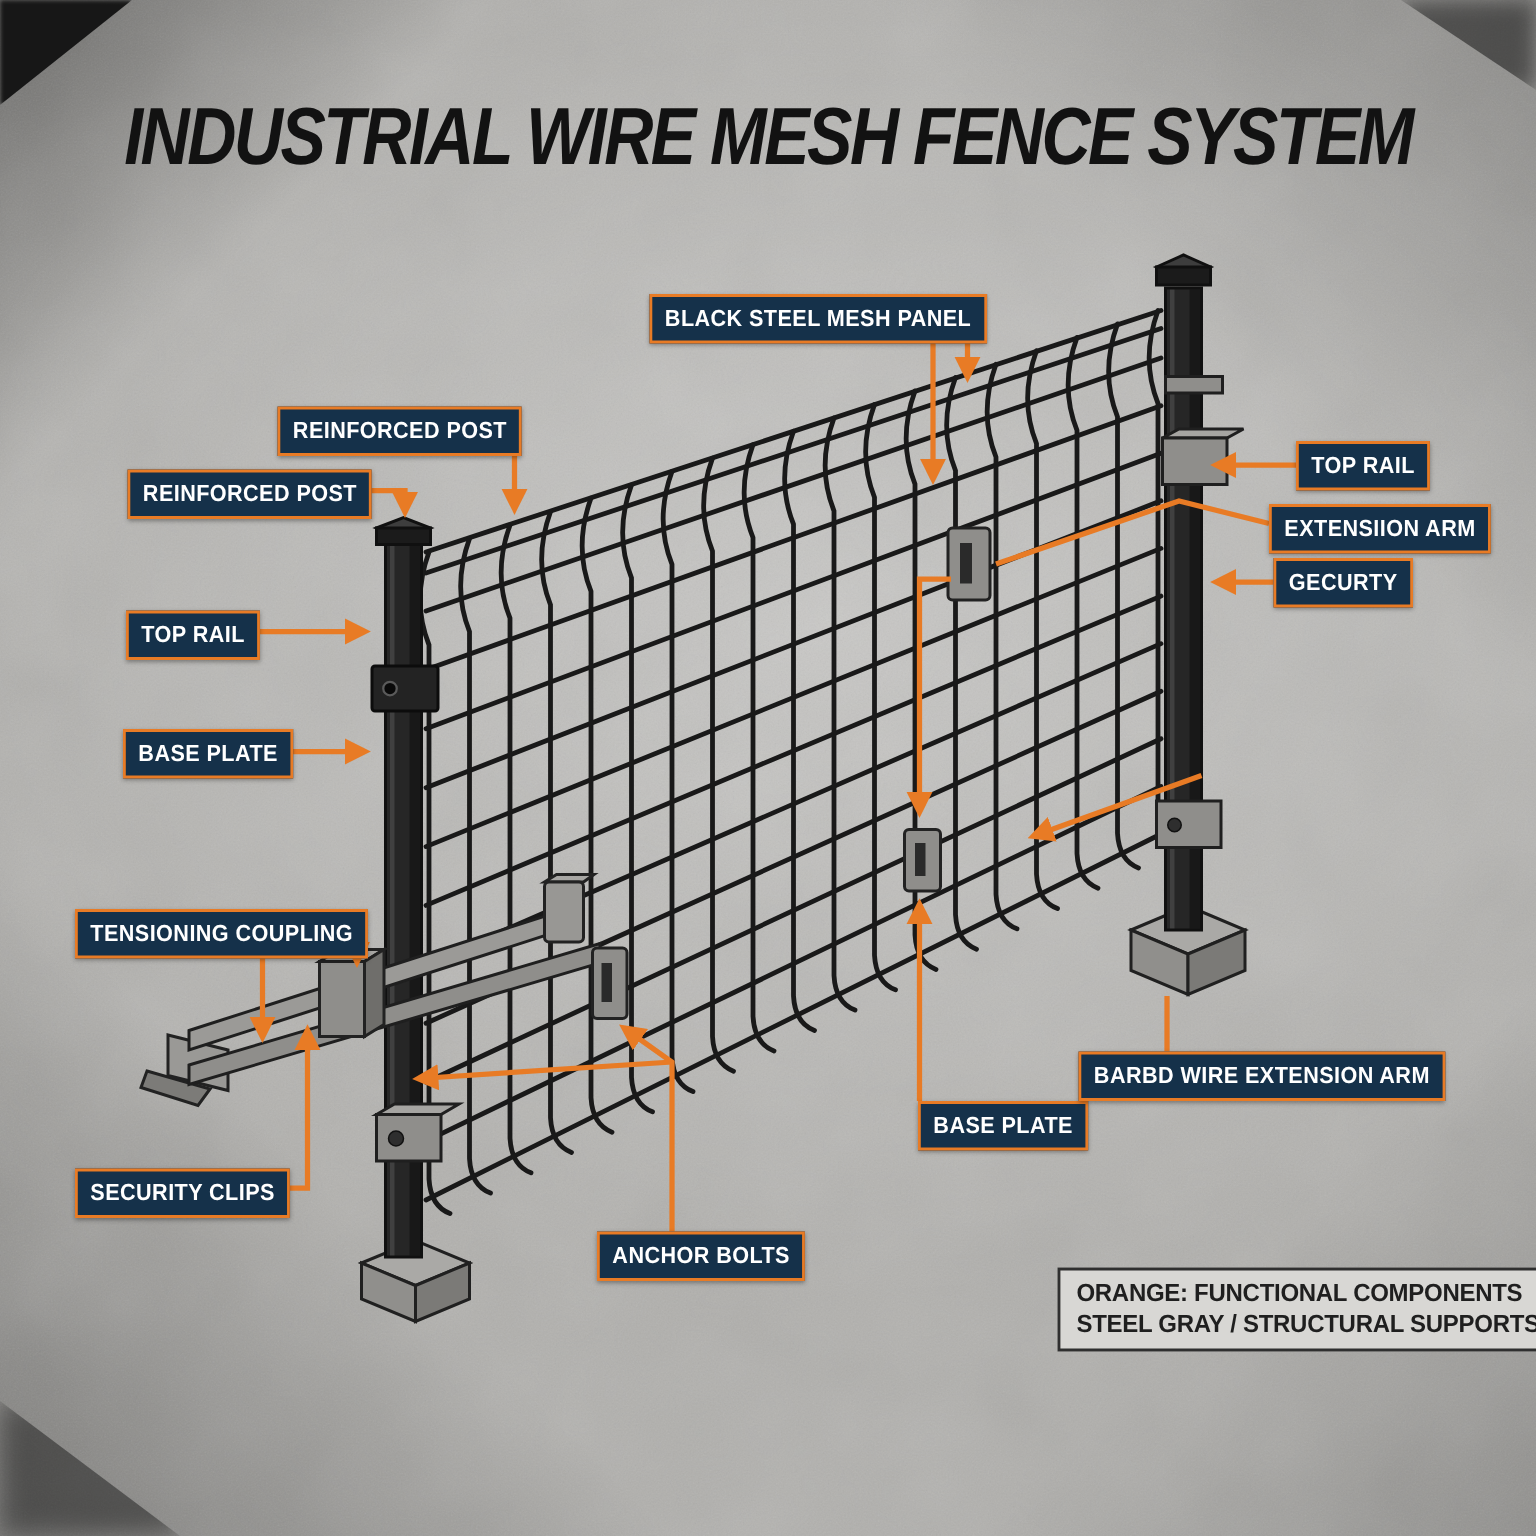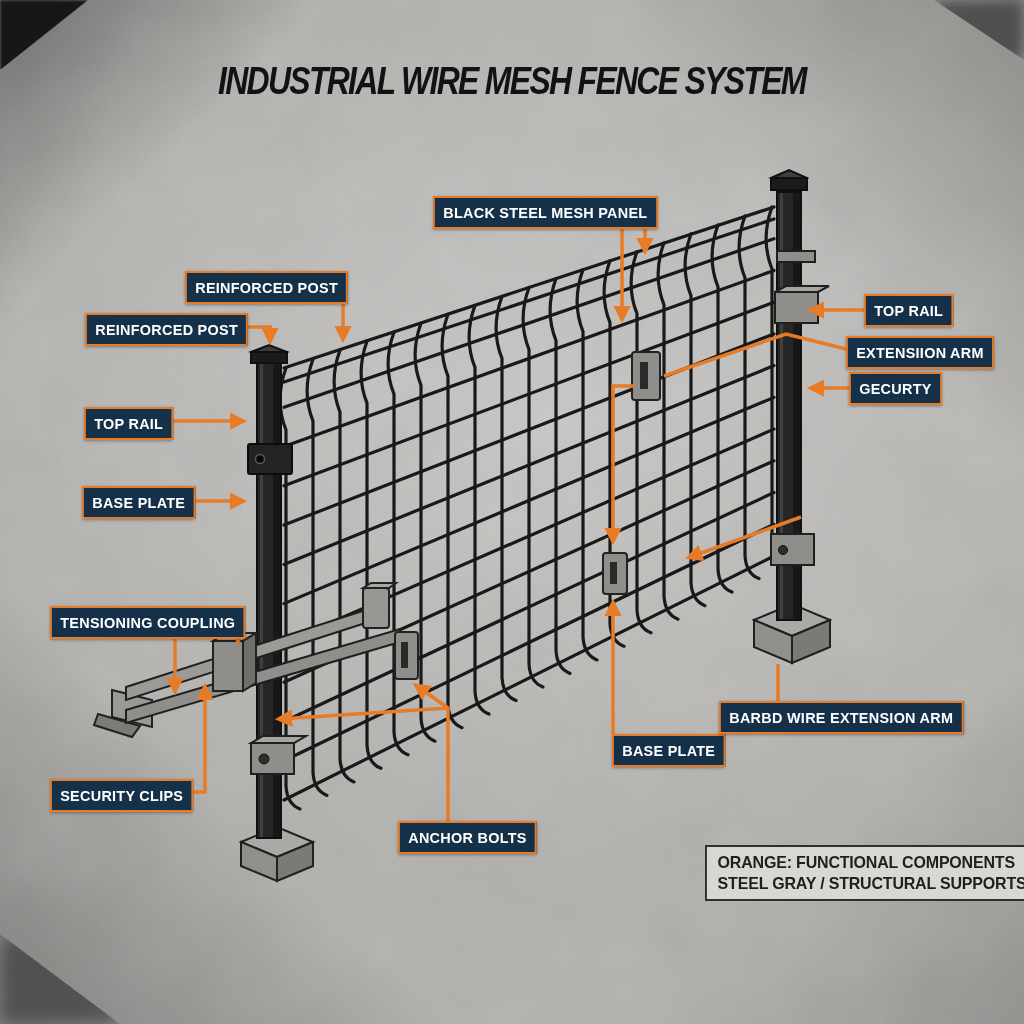--- a/index.html
+++ b/index.html
@@ -15,21 +15,21 @@
       #b1b0ad;
   }
   .noise,.scene{position:absolute;left:0;top:0;}
   .corner-tl{position:absolute;left:0;top:0;width:88px;height:70px;background:#171717;
     clip-path:polygon(0 0,100% 0,0 100%);filter:blur(1.5px);}
   .corner-tr{position:absolute;right:0;top:0;width:90px;height:60px;background:rgba(10,10,10,0.5);
     clip-path:polygon(0 0,100% 0,100% 100%);filter:blur(7px);}
   .corner-bl{position:absolute;left:0;bottom:0;width:120px;height:90px;background:rgba(10,10,10,0.45);
     clip-path:polygon(0 0,0 100%,100% 100%);filter:blur(9px);}
   .title{position:absolute;top:60px;left:0;width:100%;text-align:center;margin:0;
-    font-size:38px;font-weight:800;font-style:italic;letter-spacing:-2px;color:#121212;
+    font-size:54px;font-weight:800;font-style:italic;letter-spacing:-2px;color:#121212;
     white-space:nowrap;}
   .title span{display:inline-block;transform:scaleX(0.84);}
   .lbl{position:absolute;background:#15314A;border:2px solid #E87B25;color:#fff;
     font-weight:700;font-size:15.5px;line-height:1;letter-spacing:0.3px;
     padding:7px 9px 6px;white-space:nowrap;transform:scaleX(0.93);transform-origin:left top;
     box-shadow:0 1px 3px rgba(0,0,0,0.35);}
   .legend{position:absolute;left:705px;top:845px;background:#d8d7d4;border:2px solid #2f2f2f;
     color:#1f1f1f;font-weight:700;font-size:16.5px;line-height:1.3;letter-spacing:-0.2px;
     padding:5px 10px 4px 11px;transform:scaleX(0.97);transform-origin:left top;white-space:nowrap;}
 </style>

